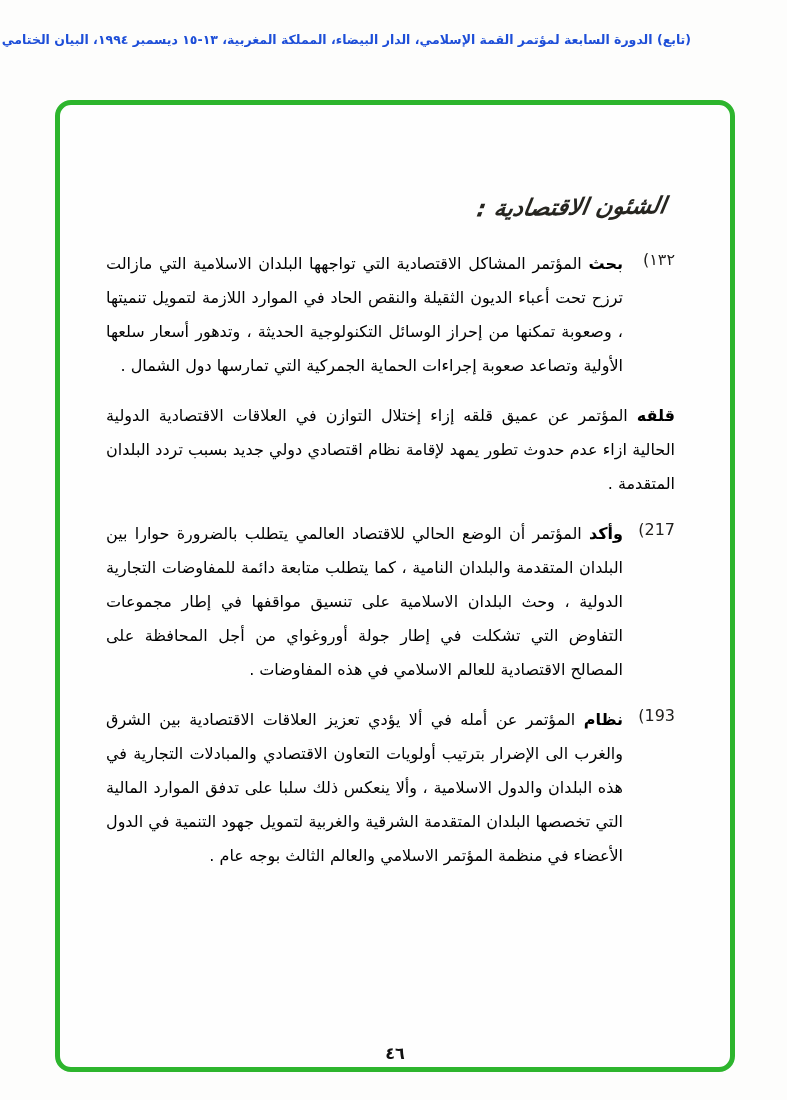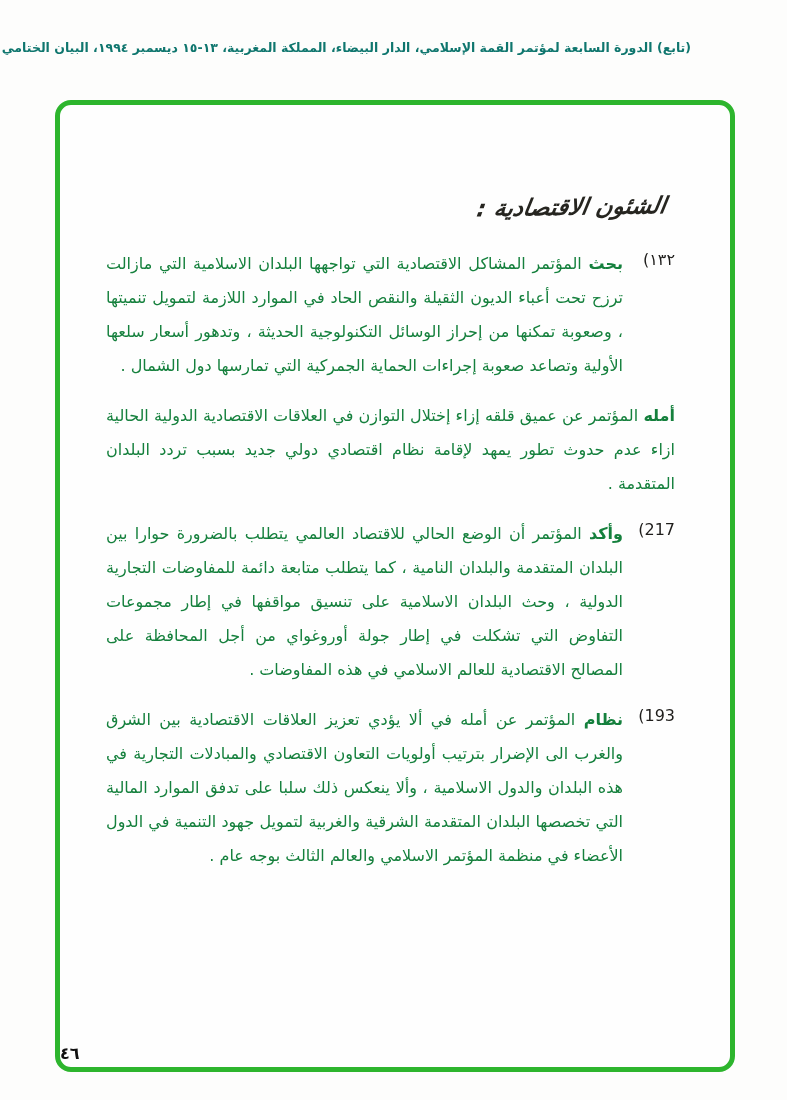--- a/index.html
+++ b/index.html
@@ -12,26 +12,26 @@
       position: relative;
       width: 787px;
       height: 1100px;
       background: #fdfdfc;
       overflow: hidden;
       color: #1c1c1c;
     }
     
     .doc-header {
       position: absolute;
-      top: 38px;
+      top: 30px;
       left: 92px;
       right: 96px;
       direction: rtl;
       text-align: right;
-      color: #0f766e;
+      color: #1d4ed8;
     }
     .doc-header .h1 {
       font-size: 12.5px;
       font-weight: bold;
       line-height: 1.6;
       white-space: nowrap;
     }
     .doc-header .h2 {
       font-size: 11px;
       font-weight: bold;
@@ -78,32 +78,32 @@
       font-size: 16px;
       padding-top: 3px;
       color: #1e1d1b;
     }
     .para .body {
       flex: 1;
       margin: 0;
       font-size: 16px;
       line-height: 34px;
       text-align: justify;
-      color: #15803d;
+      color: #000000;
     }
     .para .lead {
       font-weight: bold;
     }
     
     .page-number {
       position: absolute;
       bottom: 4px;
       left: 0;
       right: 0;
-      text-align: left;
+      text-align: center;
       font-size: 16px;
       font-weight: bold;
       color: #111;
     }
   </style>
 </head>
 <body>
 
 <div class="page">
 
@@ -120,21 +120,21 @@
       <div class="para">
         <span class="num">١٣٢)</span>
         <p class="body">
           <span class="lead">بحث</span>
           <span>المؤتمر المشاكل الاقتصادية التي تواجهها البلدان الاسلامية التي مازالت ترزح تحت أعباء الديون الثقيلة والنقص الحاد في الموارد اللازمة لتمويل تنميتها ، وصعوبة تمكنها من إحراز الوسائل التكنولوجية الحديثة ، وتدهور أسعار سلعها الأولية وتصاعد صعوبة إجراءات الحماية الجمركية التي تمارسها دول الشمال .</span>
         </p>
       </div>
 
       <div class="para">
         <p class="body">
-          <span class="lead">أمله</span>
+          <span class="lead">قلقه</span>
           <span>المؤتمر عن عميق قلقه إزاء إختلال التوازن في العلاقات الاقتصادية الدولية الحالية ازاء عدم حدوث تطور يمهد لإقامة نظام اقتصادي دولي جديد بسبب تردد البلدان المتقدمة .</span>
         </p>
       </div>
 
       <div class="para">
         <span class="num">217)</span>
         <p class="body">
           <span class="lead">وأكد</span>
           <span>المؤتمر أن الوضع الحالي للاقتصاد العالمي يتطلب بالضرورة حوارا بين البلدان المتقدمة والبلدان النامية ، كما يتطلب متابعة دائمة للمفاوضات التجارية الدولية ، وحث البلدان الاسلامية على تنسيق مواقفها في إطار مجموعات التفاوض التي تشكلت في إطار جولة أوروغواي من أجل المحافظة على المصالح الاقتصادية للعالم الاسلامي في هذه المفاوضات .</span>
         </p>

